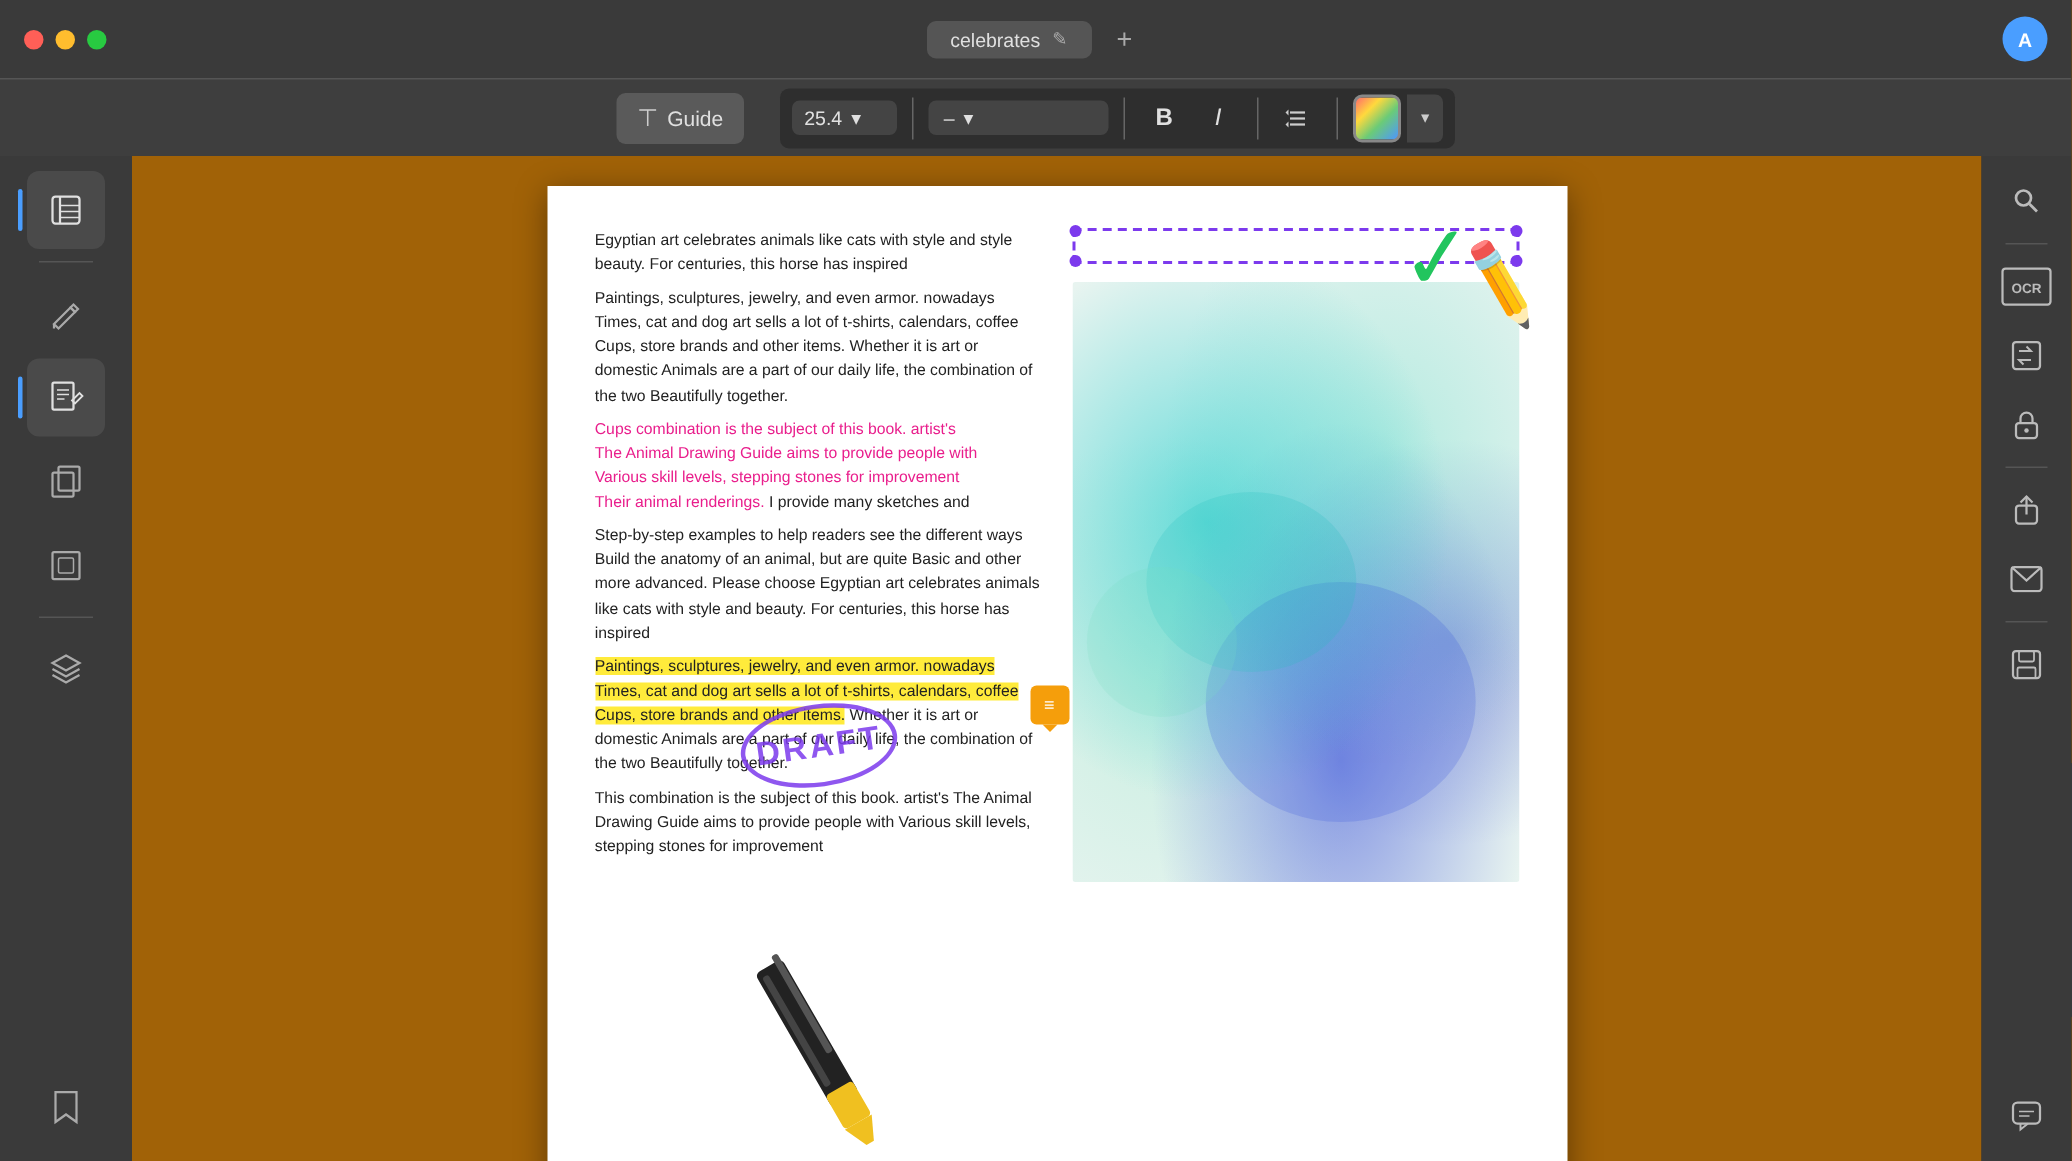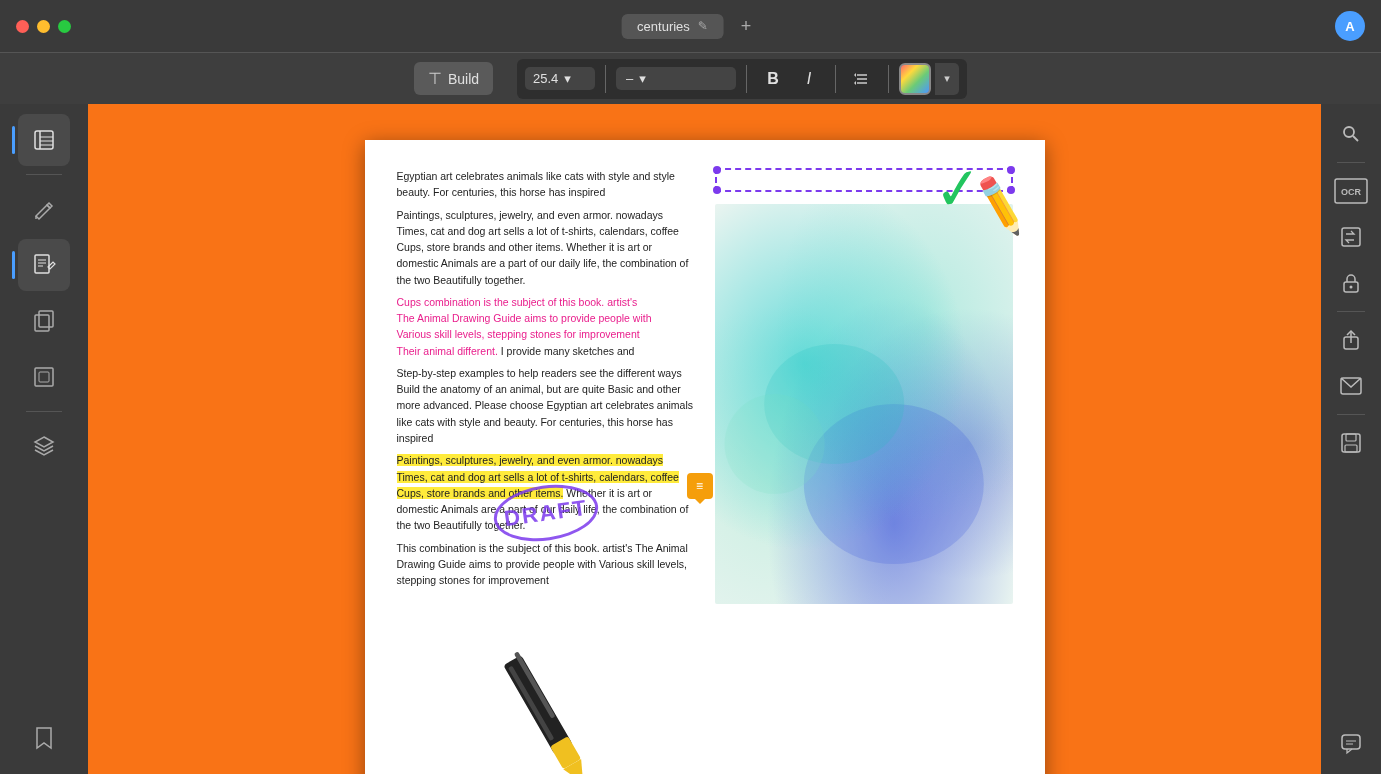--- a/index.html
+++ b/index.html
@@ -235,25 +235,25 @@
       width: 36px;
       height: 1px;
       background: #555;
       margin: 4px 0;
     }
     .sidebar-spacer { flex: 1; }
 
     
     .doc-area {
       flex: 1;
-      background: #f97316;
+      background: #a16207;
       display: flex;
       justify-content: center;
       align-items: flex-start;
-      padding: 36px;
+      padding: 20px;
       overflow: hidden;
     }
     .pdf-page {
       background: white;
       width: 680px;
       min-height: 720px;
       padding: 28px 32px;
       position: relative;
       box-shadow: 0 4px 20px rgba(0,0,0,0.4);
       display: grid;
@@ -419,32 +419,32 @@
 <body>
 
 <div class="titlebar">
   <div class="traffic-lights">
     <div class="traffic-light close"></div>
     <div class="traffic-light minimize"></div>
     <div class="traffic-light maximize"></div>
   </div>
   <div class="titlebar-center">
     <div class="tab">
-      <span>centuries</span>
+      <span>celebrates</span>
       <span class="tab-edit-icon">✎</span>
     </div>
     <div class="tab-add">+</div>
   </div>
   <div class="titlebar-avatar">A</div>
 </div>
 
 <div class="toolbar">
   <div class="text-tool-btn">
     <span class="text-tool-icon">⊤</span>
-    <span>Build</span>
+    <span>Guide</span>
   </div>
 
   <div class="toolbar-group">
     <div class="font-size-selector">
       <span>25.4</span>
       <span>▾</span>
     </div>
 
     <div class="toolbar-divider"></div>
 
@@ -538,21 +538,21 @@
     <div class="pdf-page">
 
       <div class="left-col">
         <div class="body-text">
           <p>Egyptian art celebrates animals like cats with style and style beauty. For centuries, this horse has inspired</p>
           <p>Paintings, sculptures, jewelry, and even armor. nowadays Times, cat and dog art sells a lot of t-shirts, calendars, coffee Cups, store brands and other items. Whether it is art or domestic Animals are a part of our daily life, the combination of the two Beautifully together.</p>
           <p>
             <span class="highlight-pink">Cups combination is the subject of this book. artist's</span><br>
             <span class="highlight-pink">The Animal Drawing Guide aims to provide people with</span><br>
             <span class="highlight-pink">Various skill levels, stepping stones for improvement</span><br>
-            <span class="highlight-pink">Their animal different.</span> I provide many sketches and
+            <span class="highlight-pink">Their animal renderings.</span> I provide many sketches and
           </p>
           <p>Step-by-step examples to help readers see the different ways Build the anatomy of an animal, but are quite Basic and other more advanced. Please choose Egyptian art celebrates animals like cats with style and beauty. For centuries, this horse has inspired</p>
           <p>
             <span class="highlight-yellow">Paintings, sculptures, jewelry, and even armor. nowadays Times, cat and dog art sells a lot of t-shirts, calendars, coffee Cups, store brands and other items.</span> Whether it is art or domestic Animals are a part of our daily life, the combination of the two Beautifully together.
           </p>
           <p>This combination is the subject of this book. artist's The Animal Drawing Guide aims to provide people with Various skill levels, stepping stones for improvement</p>
         </div>
 
         <div class="draft-stamp">DRAFT</div>
 

